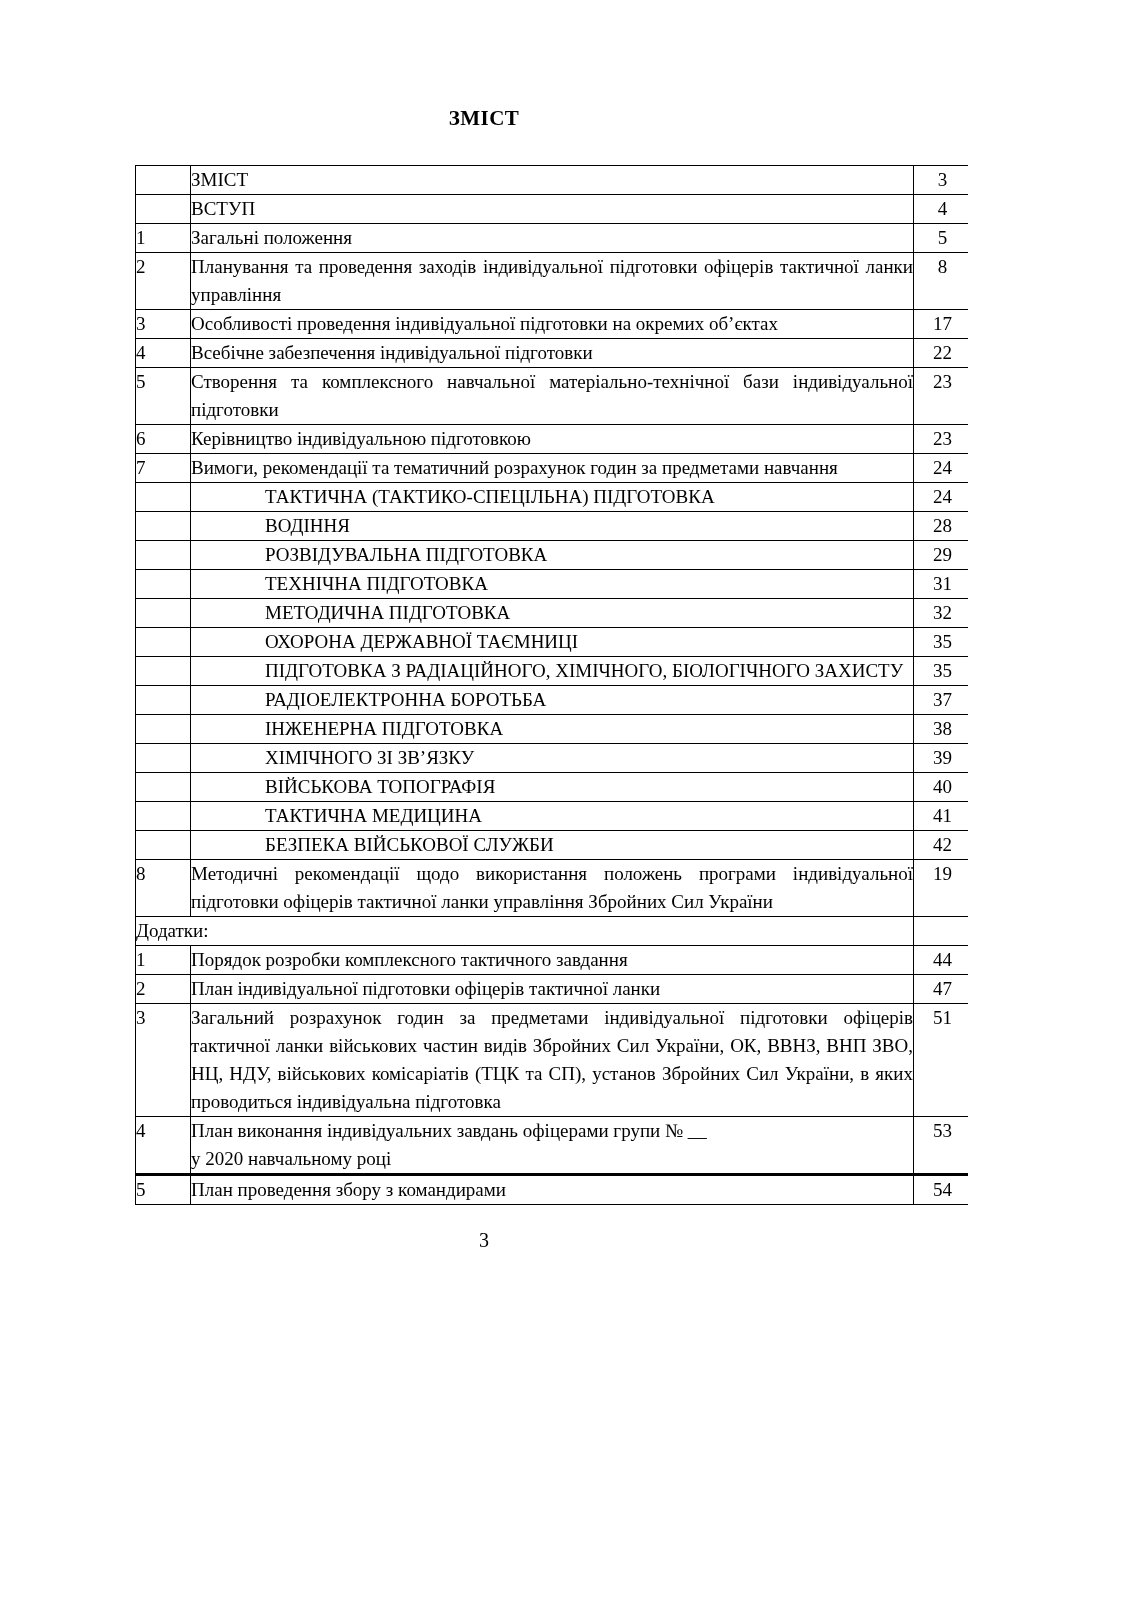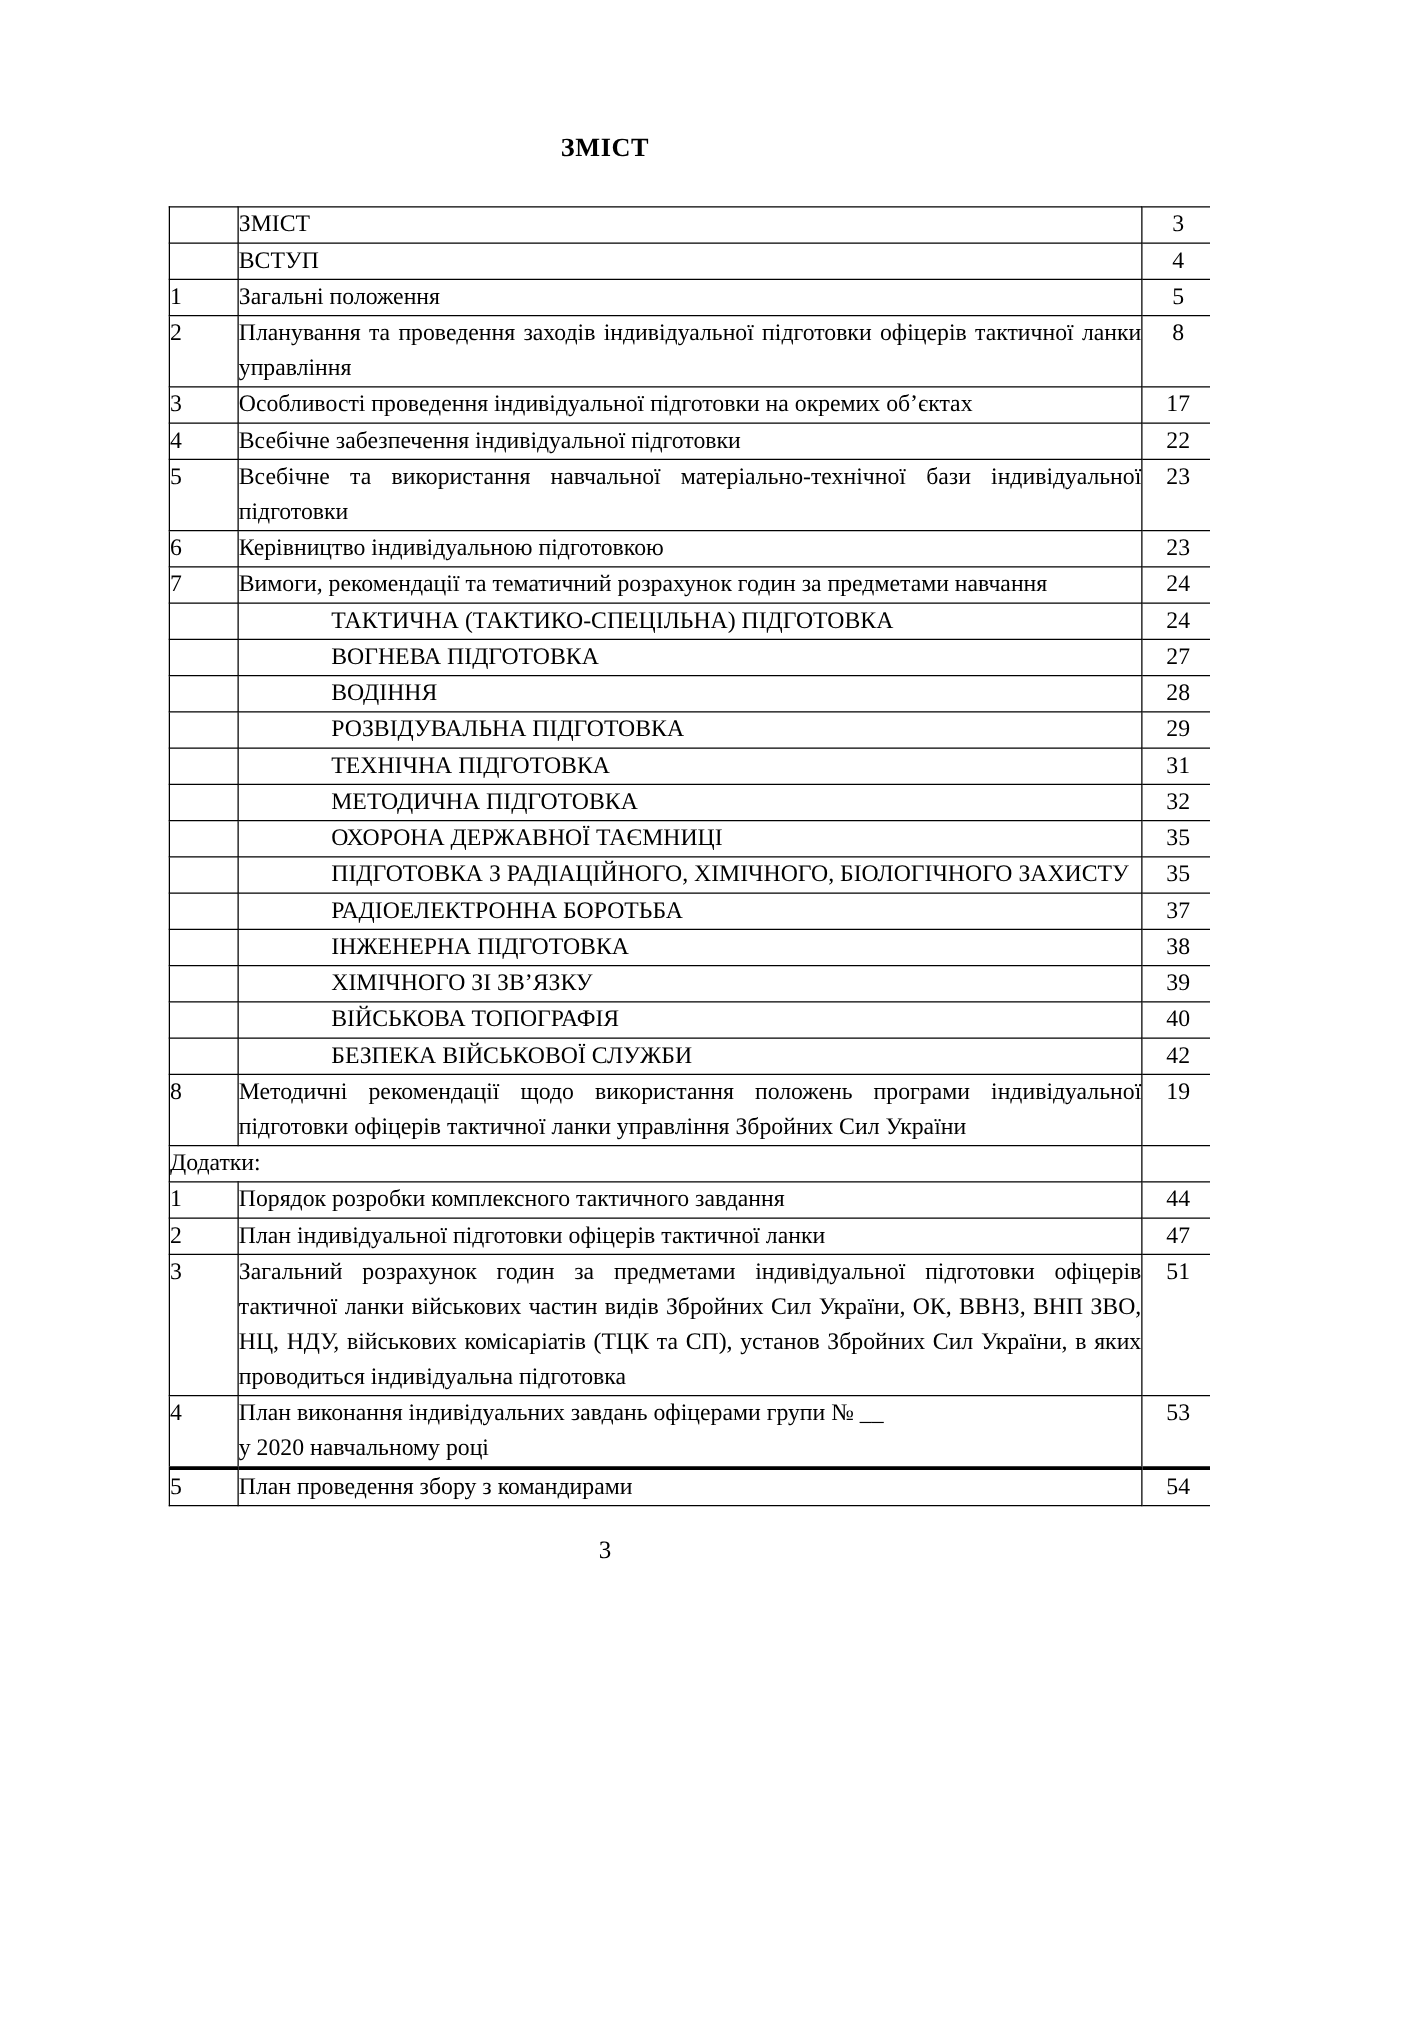--- a/index.html
+++ b/index.html
@@ -88,45 +88,40 @@
           <td class="title-cell">Особливості проведення індивідуальної підготовки на окремих об’єктах</td>
           <td class="page-cell middle">17</td>
         </tr>
         <tr>
           <td class="num-cell">4</td>
           <td class="title-cell">Всебічне забезпечення індивідуальної підготовки</td>
           <td class="page-cell">22</td>
         </tr>
         <tr>
           <td class="num-cell">5</td>
-          <td class="title-cell">Всебічне та використання навчальної матеріально-технічної бази індивідуальної підготовки</td>
+          <td class="title-cell">Створення та комплексного навчальної матеріально-технічної бази індивідуальної підготовки</td>
           <td class="page-cell">23</td>
         </tr>
         <tr>
           <td class="num-cell">6</td>
           <td class="title-cell">Керівництво індивідуальною підготовкою</td>
           <td class="page-cell">23</td>
         </tr>
         <tr>
           <td class="num-cell">7</td>
           <td class="title-cell">Вимоги, рекомендації та тематичний розрахунок годин за предметами навчання</td>
           <td class="page-cell">24</td>
         </tr>
         <tr>
           <td class="num-cell"></td>
           <td class="title-cell indent">ТАКТИЧНА (ТАКТИКО-СПЕЦІЛЬНА) ПІДГОТОВКА</td>
           <td class="page-cell">24</td>
         </tr>
         <tr>
           <td class="num-cell"></td>
-          <td class="title-cell indent">ВОГНЕВА ПІДГОТОВКА</td>
-          <td class="page-cell">27</td>
-        </tr>
-        <tr>
-          <td class="num-cell"></td>
           <td class="title-cell indent">ВОДІННЯ</td>
           <td class="page-cell">28</td>
         </tr>
         <tr>
           <td class="num-cell"></td>
           <td class="title-cell indent">РОЗВІДУВАЛЬНА ПІДГОТОВКА</td>
           <td class="page-cell">29</td>
         </tr>
         <tr>
           <td class="num-cell"></td>
@@ -160,20 +155,25 @@
         </tr>
         <tr>
           <td class="num-cell"></td>
           <td class="title-cell indent">ХІМІЧНОГО ЗІ ЗВ’ЯЗКУ</td>
           <td class="page-cell">39</td>
         </tr>
         <tr>
           <td class="num-cell"></td>
           <td class="title-cell indent">ВІЙСЬКОВА ТОПОГРАФІЯ</td>
           <td class="page-cell">40</td>
+        </tr>
+        <tr>
+          <td class="num-cell"></td>
+          <td class="title-cell indent">ТАКТИЧНА МЕДИЦИНА</td>
+          <td class="page-cell">41</td>
         </tr>
         <tr>
           <td class="num-cell"></td>
           <td class="title-cell indent">БЕЗПЕКА ВІЙСЬКОВОЇ СЛУЖБИ</td>
           <td class="page-cell">42</td>
         </tr>
         <tr>
           <td class="num-cell">8</td>
           <td class="title-cell">Методичні рекомендації щодо використання положень програми індивідуальної підготовки офіцерів тактичної ланки управління Збройних Сил України</td>
           <td class="page-cell">19</td>

